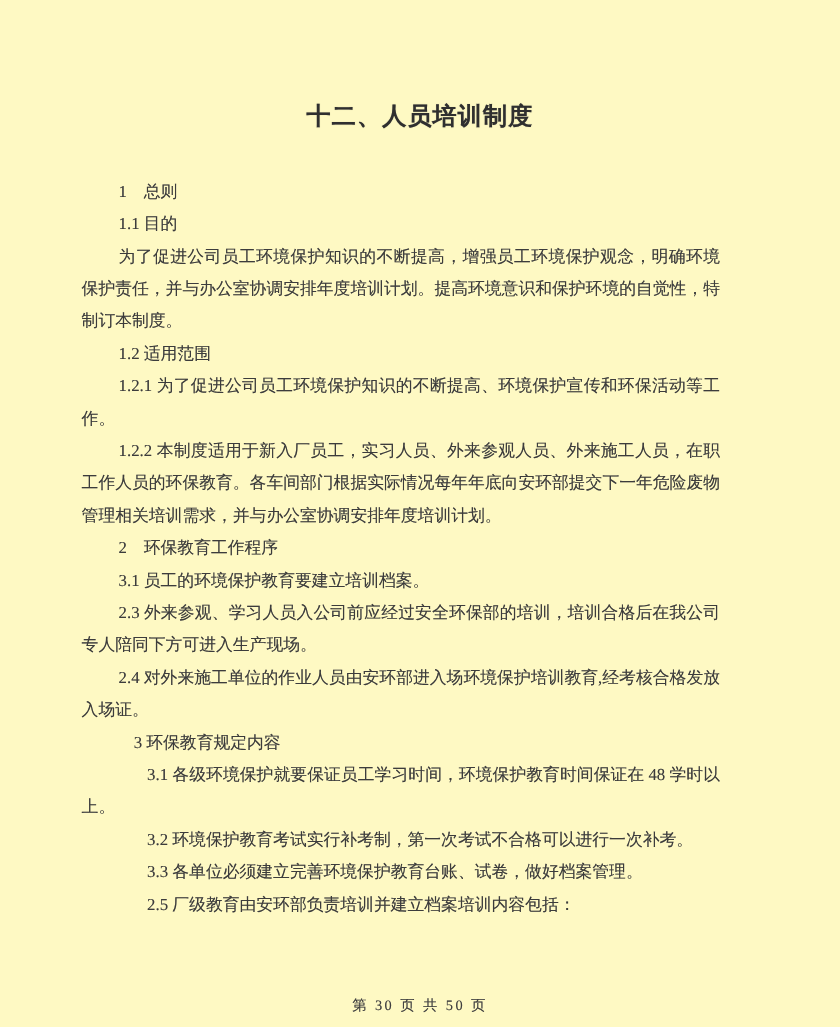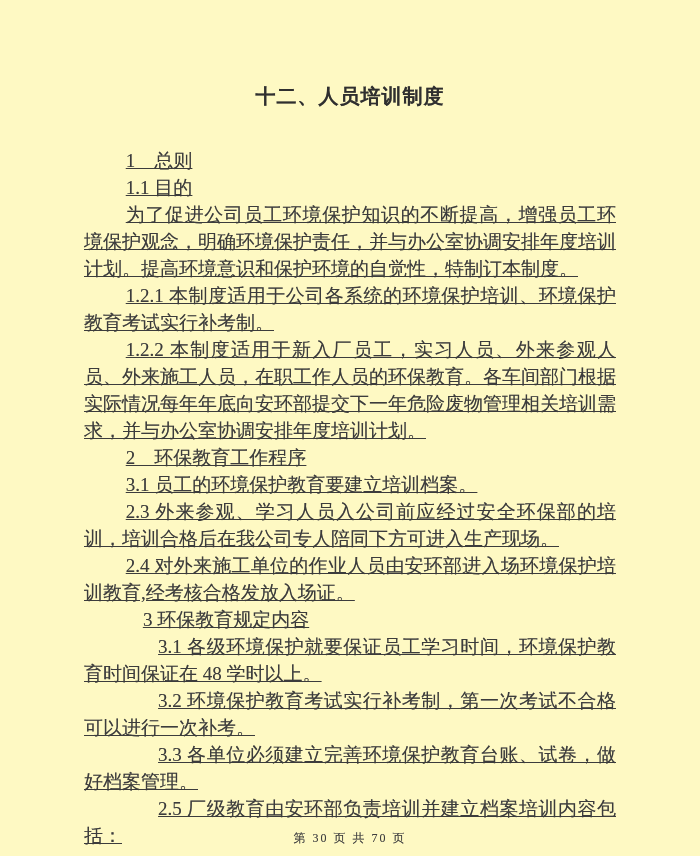--- a/index.html
+++ b/index.html
@@ -25,27 +25,26 @@
     text-align: center;
     font-size: 20px;
     font-weight: 700;
     letter-spacing: 1px;
     color: #2f2f2f;
     text-shadow: 0 0 0.6px rgba(60,60,60,0.55);
   }
   .doc-body {
     position: absolute;
     top: 147px;
-    left: 84px;
+    left: 68px;
     width: 532px;
-    font-size: 19px;
+    font-size: 14px;
     line-height: 27px;
     text-align: justify;
     text-shadow: 0 0 0.5px rgba(80,80,80,0.5);
-    text-decoration: underline;
   }
   .para {
     margin: 0;
   }
   .ind-2 { text-indent: 2.2em; }
   .ind-3 { text-indent: 3.1em; }
   .ind-4 { text-indent: 3.9em; }
   .doc-footer {
     position: absolute;
     top: 830px;
@@ -62,28 +61,29 @@
 <body>
 
 <div class="page">
 
   <h1 class="doc-title">十二、人员培训制度</h1>
 
   <div class="doc-body">
     <p class="para ind-2">1　总则</p>
     <p class="para ind-2">1.1 目的</p>
     <p class="para ind-2">为了促进公司员工环境保护知识的不断提高，增强员工环境保护观念，明确环境保护责任，并与办公室协调安排年度培训计划。提高环境意识和保护环境的自觉性，特制订本制度。</p>
-    <p class="para ind-2">1.2.1 本制度适用于公司各系统的环境保护培训、环境保护教育考试实行补考制。</p>
+    <p class="para ind-2">1.2 适用范围</p>
+    <p class="para ind-2">1.2.1 为了促进公司员工环境保护知识的不断提高、环境保护宣传和环保活动等工作。</p>
     <p class="para ind-2">1.2.2 本制度适用于新入厂员工，实习人员、外来参观人员、外来施工人员，在职工作人员的环保教育。各车间部门根据实际情况每年年底向安环部提交下一年危险废物管理相关培训需求，并与办公室协调安排年度培训计划。</p>
     <p class="para ind-2">2　环保教育工作程序</p>
     <p class="para ind-2">3.1 员工的环境保护教育要建立培训档案。</p>
     <p class="para ind-2">2.3 外来参观、学习人员入公司前应经过安全环保部的培训，培训合格后在我公司专人陪同下方可进入生产现场。</p>
     <p class="para ind-2">2.4 对外来施工单位的作业人员由安环部进入场环境保护培训教育,经考核合格发放入场证。</p>
     <p class="para ind-3">3 环保教育规定内容</p>
     <p class="para ind-4">3.1 各级环境保护就要保证员工学习时间，环境保护教育时间保证在 48 学时以上。</p>
     <p class="para ind-4">3.2 环境保护教育考试实行补考制，第一次考试不合格可以进行一次补考。</p>
     <p class="para ind-4">3.3 各单位必须建立完善环境保护教育台账、试卷，做好档案管理。</p>
     <p class="para ind-4">2.5 厂级教育由安环部负责培训并建立档案培训内容包括：</p>
   </div>
 
-  <div class="doc-footer">第 30 页 共 70 页</div>
+  <div class="doc-footer">第 30 页 共 50 页</div>
 
 </div>
 
 </body></html>

